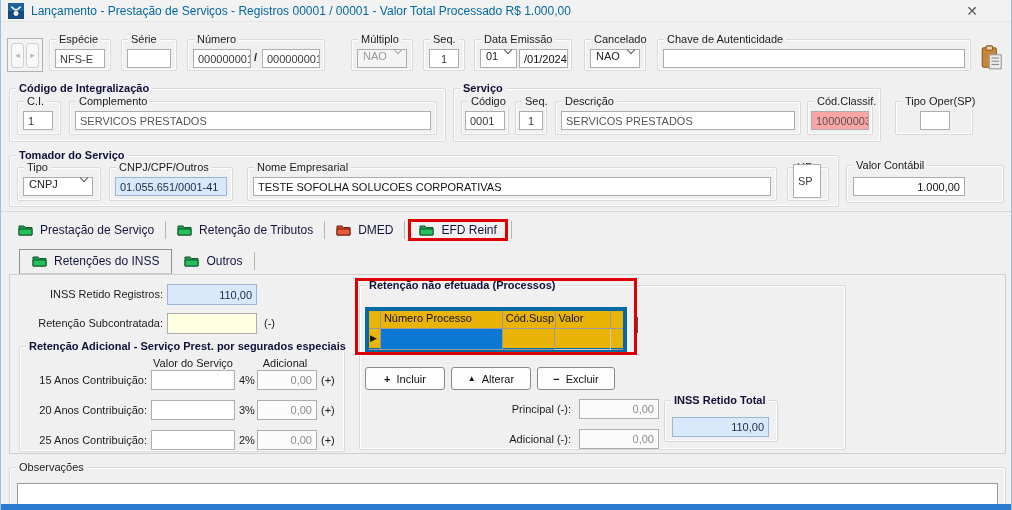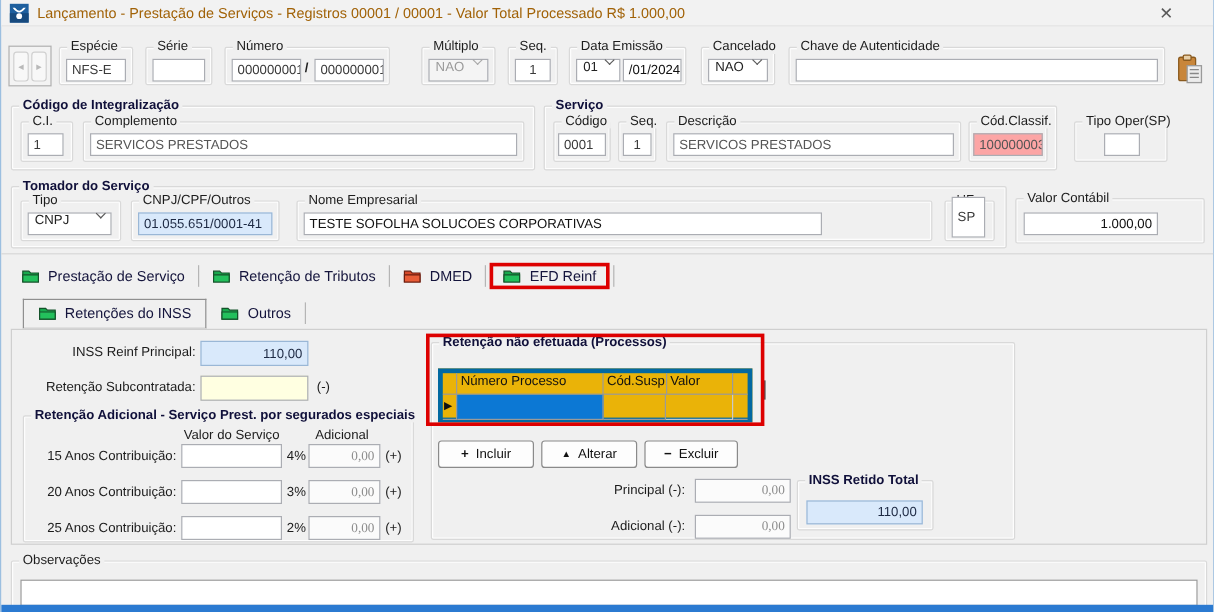--- a/index.html
+++ b/index.html
@@ -4,31 +4,31 @@
 <style>
   * { margin:0; padding:0; box-sizing:border-box; }
   html,body { background:#e8e8e8; }
   .window {
     position:relative; width:1012px; height:510px; overflow:hidden;
     background:#f0f0f0; font-family:"Liberation Sans", sans-serif; font-size:11px; color:#1c1c1c;
     border-left:1px solid #9cbfe0; border-right:1px solid #9cbfe0;
   }
   .abs { position:absolute; }
   .titlebar { position:absolute; left:0; top:0; width:100%; height:22px; background:#f2f2f2; border-bottom:1px solid #e4e4e4; }
-  .title-text { position:absolute; left:30px; top:4px; font-size:12px; color:#a16207; white-space:nowrap; }
+  .title-text { position:absolute; left:30px; top:4px; font-size:12px; color:#0369a1; white-space:nowrap; }
   .close-btn { position:absolute; right:26px; top:2px; width:26px; height:19px; text-align:center; font-size:14px; color:#5a5a5a; cursor:default; line-height:19px; }
   .group { position:absolute; border:1px solid #d9d9d9; border-radius:2px; box-shadow:inset 0 0 0 1px #fdfdfd; }
   .glabel { position:absolute; top:-7px; left:6px; background:#f0f0f0; padding:0 3px; font-size:11px; white-space:nowrap; color:#1c1c1c; }
   .glabel.bold { font-weight:bold; color:#10103a; }
   .field { position:absolute; background:#fff; border:1px solid #abadb3; font-size:11px; color:#3a3a3a; display:flex; align-items:center; padding:0 4px; white-space:nowrap; overflow:hidden; }
   .field.right { justify-content:flex-end; }
   .field.center { justify-content:center; }
   .field.blue { background:#d9e9fb; border-color:#9ab7d6; color:#1e2a44; }
   .field.yellow { background:#ffffe1; }
-  .field.grayval { color:#8d8d8d; background:#fbfbfb;font-family:Liberation Serif, serif; }
+  .field.grayval { color:#8d8d8d; background:#fbfbfb; }
   .combo { position:absolute; background:#fff; border:1px solid #abadb3; font-size:11px; color:#222; display:flex; padding:0 5px; }
   .combo .chev { margin-left:auto; width:6px; height:6px; border-right:1.4px solid #5a5a5a; border-bottom:1.4px solid #5a5a5a; transform:rotate(45deg); margin-top:-3px; }
   .combo.disabled { color:#9a9a9a; background:#f4f4f4; }
   .combo.disabled .chev { border-color:#a8a8a8; }
   .lbl { position:absolute; font-size:11px; color:#1c1c1c; white-space:nowrap; }
   .lbl.right { text-align:right; }
   .tabbar { position:absolute; display:flex; align-items:center; }
   .tabitem { display:flex; align-items:center; gap:7px; padding:0 11px; font-size:12px; color:#14143c; white-space:nowrap; }
   .tabsep { width:1px; height:18px; background:#b5b5b5; }
   .red-outline { border:3px solid #dd0000; }
@@ -182,21 +182,21 @@
     <span>CNPJ</span>
       <span class="chev"></span>
   </div>
   <div class="group" style="left:108px;top:167px;width:124px;height:34px">
     <span class="glabel">CNPJ/CPF/Outros</span>
   </div>
   <div class="field blue" style="left:114px;top:177px;width:112px;height:19px">01.055.651/0001-41</div>
   <div class="group" style="left:246px;top:167px;width:530px;height:34px">
     <span class="glabel">Nome Empresarial</span>
   </div>
-  <div class="field" style="left:252px;top:177px;width:432px;height:19px;color:#111">TESTE SOFOLHA SOLUCOES CORPORATIVAS</div>
+  <div class="field" style="left:252px;top:177px;width:518px;height:19px;color:#111">TESTE SOFOLHA SOLUCOES CORPORATIVAS</div>
   <div class="group" style="left:786px;top:167px;width:42px;height:34px">
     <span class="glabel">UF</span>
   </div>
   <div class="field" style="left:792px;top:164px;width:28px;height:34px">SP</div>
 
   <div class="group" style="left:845px;top:165px;width:158px;height:38px">
     <span class="glabel">Valor Contábil</span>
   </div>
   <div class="field right" style="left:852px;top:177px;width:112px;height:19px;color:#111">1.000,00</div>
 
@@ -250,21 +250,21 @@
           <path d="M1 2 L6 2 L7.5 3.5 L14 3.5 L14 11 L1 11 Z" fill="#18a94d" stroke="#14532a"></path>
           <path d="M1 5 L14 5 L14 11 L1 11 Z" fill="#23c05c" stroke="#14532a"></path>
         </svg>
       <span>EFD Reinf</span>
     </div>
     <div class="tabsep"></div>
   </div>
 
   <div class="panel" style="left:8px;top:274px;width:997px;height:180px"></div>
 
-  <span class="lbl right" style="left:20px;top:288px;width:142px">INSS Reinf Principal:</span>
+  <span class="lbl right" style="left:20px;top:288px;width:142px">INSS Retido Registros:</span>
   <div class="field blue right" style="left:166px;top:284px;width:90px;height:21px">110,00</div>
 
   <span class="lbl right" style="left:20px;top:317px;width:142px">Retenção Subcontratada:</span>
   <div class="field yellow" style="left:166px;top:313px;width:90px;height:21px"></div>
   <span class="lbl" style="left:263px;top:317px">(-)</span>
 
   <div class="group" style="left:18px;top:346px;width:326px;height:106px">
     <span class="glabel bold">Retenção Adicional - Serviço Prest. por segurados especiais</span>
   </div>
   <span class="lbl" style="left:150px;top:357px;width:84px;text-align:center">Valor do Serviço</span>

